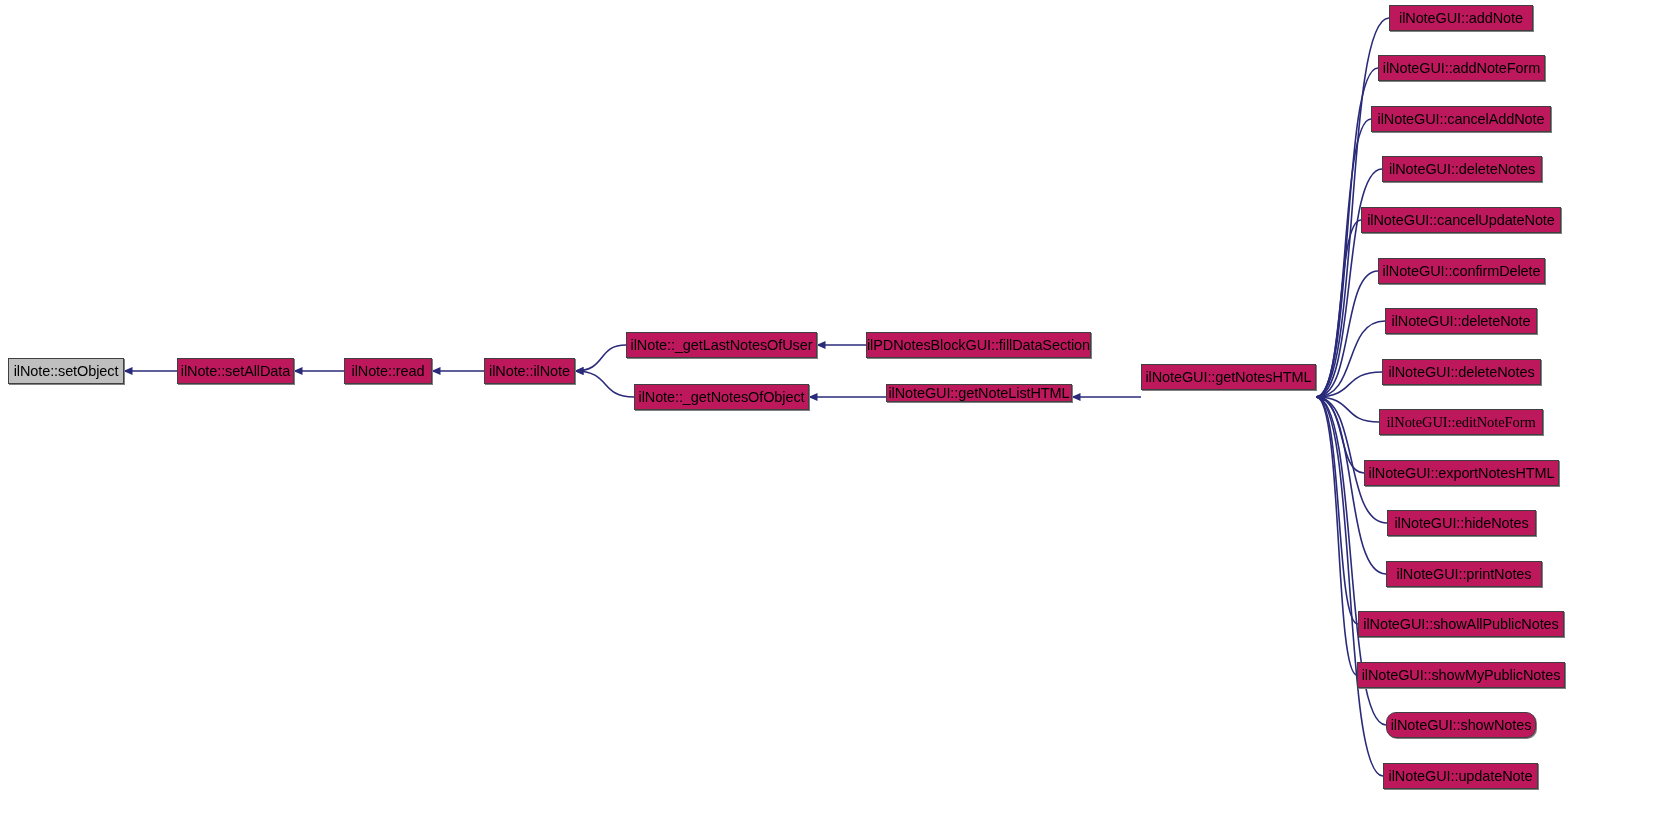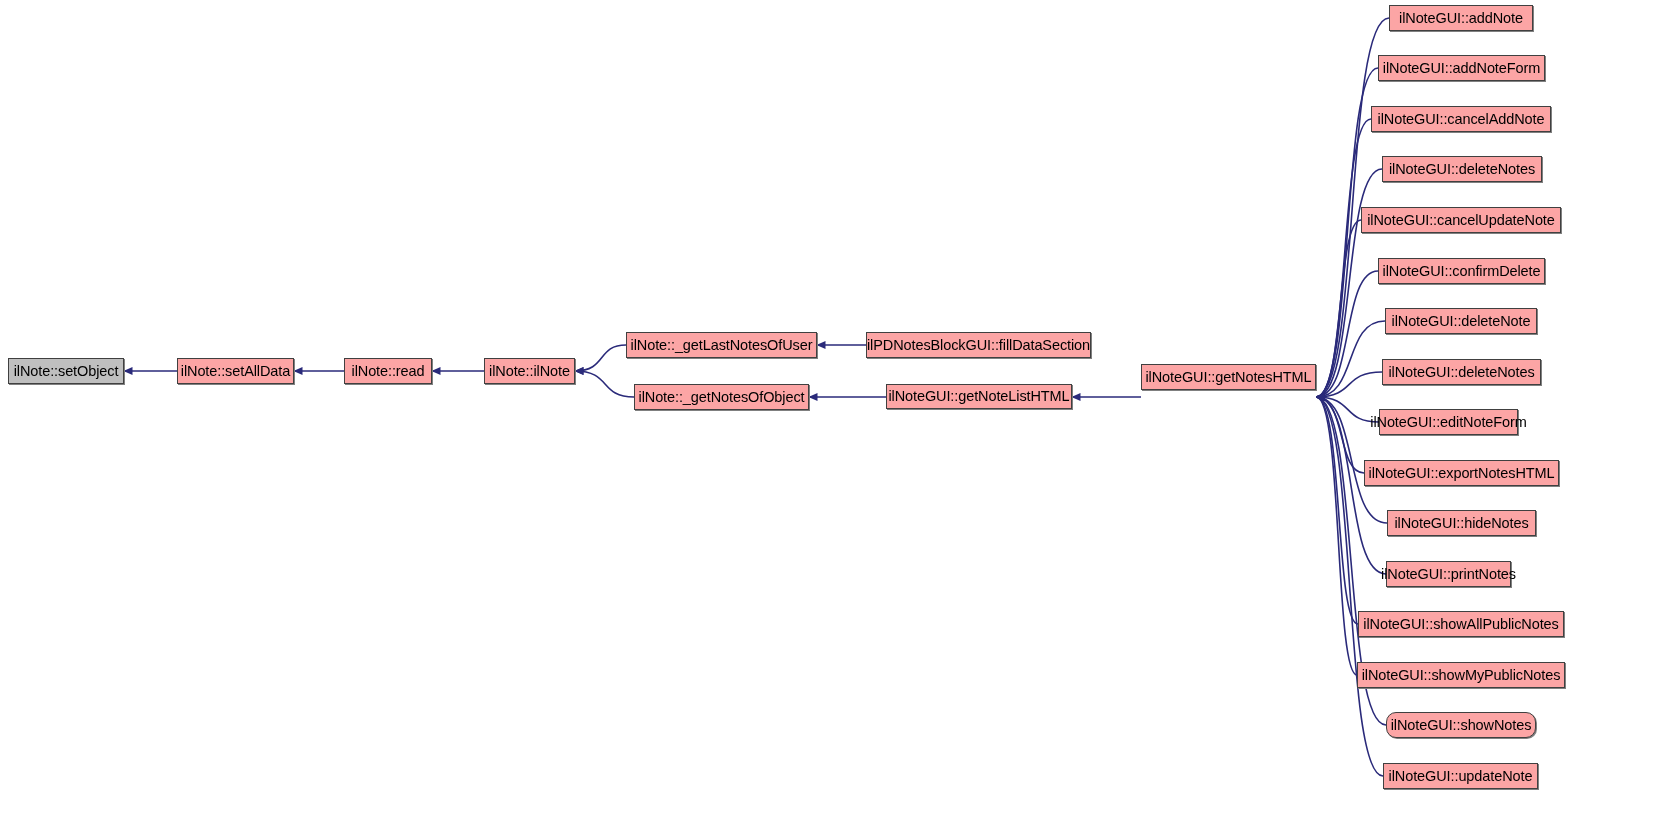--- a/index.html
+++ b/index.html
@@ -20,21 +20,21 @@
     left: 0;
     top: 0;
     width: 1656px;
     height: 840px;
     pointer-events: none;
   }
   .node {
     position: absolute;
     box-sizing: border-box;
     border: 1px solid #404040;
-    background: #fca5a5;
+    background: #be185d;
     color: #000000;
     font-size: 14.5px;
     line-height: 1;
     display: flex;
     align-items: center;
     justify-content: center;
     white-space: nowrap;
     letter-spacing: -0.1px;
     box-shadow: 1px 1px 0 0 #808080;
   }
@@ -96,21 +96,21 @@
     </div>
     <div class="node" style="left: 626px; top: 332px; width: 191px; height: 26px;">
       <span>ilNote::_getLastNotesOfUser</span>
     </div>
     <div class="node" style="left: 634px; top: 384px; width: 175px; height: 26px;">
       <span>ilNote::_getNotesOfObject</span>
     </div>
     <div class="node" style="left: 866px; top: 332px; width: 225px; height: 26px;">
       <span>ilPDNotesBlockGUI::fillDataSection</span>
     </div>
-    <div class="node" style="left: 886px; top: 384px; width: 186px; height: 25px;">
+    <div class="node" style="left: 886px; top: 384px; width: 186px; height: 18px;">
       <span>ilNoteGUI::getNoteListHTML</span>
     </div>
     <div class="node" style="left: 1141px; top: 364px; width: 175px; height: 26px;">
       <span>ilNoteGUI::getNotesHTML</span>
     </div>
     <div class="node" style="left: 1389px; top: 5px; width: 144px; height: 26px;">
       <span>ilNoteGUI::addNote</span>
     </div>
     <div class="node" style="left: 1378px; top: 55px; width: 167px; height: 26px;">
       <span>ilNoteGUI::addNoteForm</span>
@@ -126,30 +126,30 @@
     </div>
     <div class="node" style="left: 1378px; top: 258px; width: 167px; height: 26px;">
       <span>ilNoteGUI::confirmDelete</span>
     </div>
     <div class="node" style="left: 1385px; top: 308px; width: 152px; height: 26px;">
       <span>ilNoteGUI::deleteNote</span>
     </div>
     <div class="node" style="left: 1382px; top: 359px; width: 159px; height: 26px;">
       <span>ilNoteGUI::deleteNotes</span>
     </div>
-    <div class="node" style="left: 1379px; top: 409px; width: 139px; height: 26px;">
+    <div class="node" style="left: 1379px; top: 409px; width: 164px; height: 26px; font-family: Liberation Serif, serif;">
       <span>ilNoteGUI::editNoteForm</span>
     </div>
     <div class="node" style="left: 1364px; top: 460px; width: 195px; height: 26px;">
       <span>ilNoteGUI::exportNotesHTML</span>
     </div>
     <div class="node" style="left: 1387px; top: 510px; width: 149px; height: 26px;">
       <span>ilNoteGUI::hideNotes</span>
     </div>
-    <div class="node" style="left: 1386px; top: 561px; width: 125px; height: 26px;">
+    <div class="node" style="left: 1386px; top: 561px; width: 156px; height: 26px;">
       <span>ilNoteGUI::printNotes</span>
     </div>
     <div class="node" style="left: 1358px; top: 611px; width: 206px; height: 26px;">
       <span>ilNoteGUI::showAllPublicNotes</span>
     </div>
     <div class="node" style="left: 1357px; top: 662px; width: 208px; height: 26px;">
       <span>ilNoteGUI::showMyPublicNotes</span>
     </div>
     <div class="node" style="left: 1386px; top: 712px; width: 150px; height: 26px; border-radius: 10px;">
       <span>ilNoteGUI::showNotes</span>

